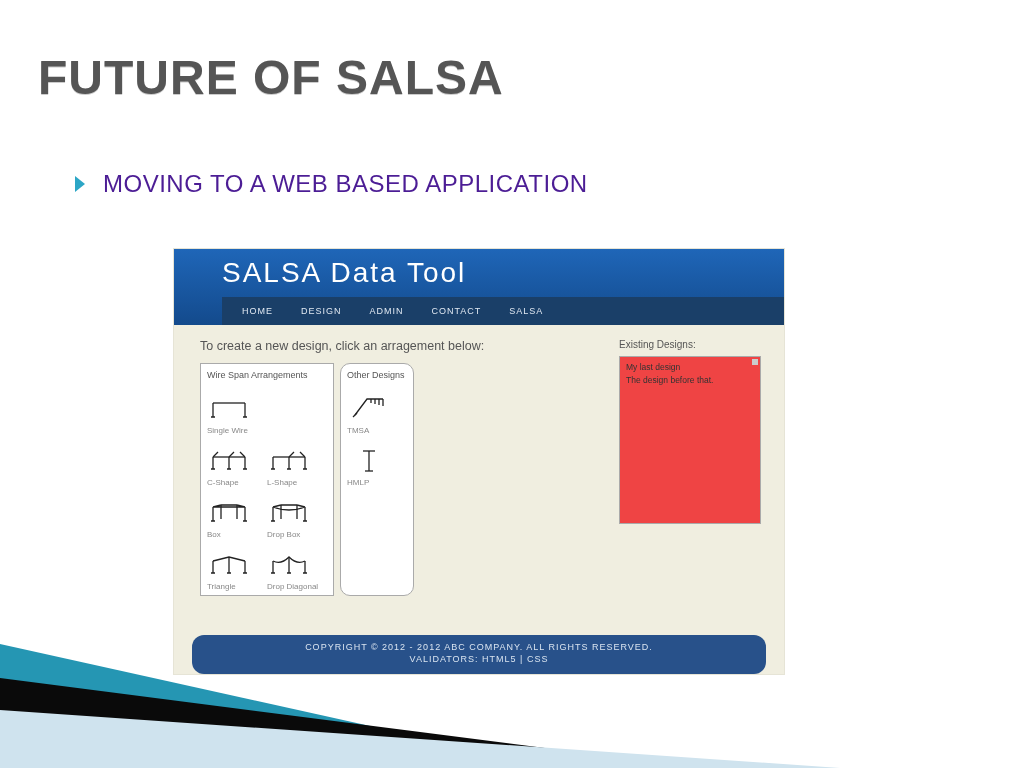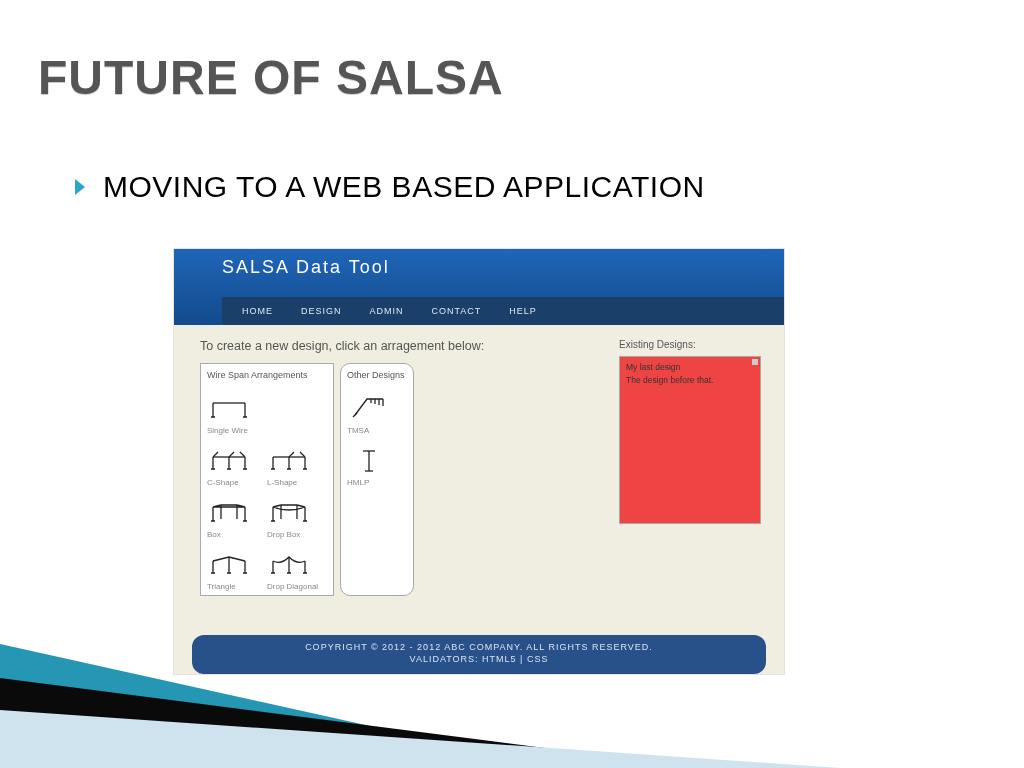--- a/index.html
+++ b/index.html
@@ -1,25 +1,25 @@
 <!DOCTYPE html>
 <html><head>
 <meta charset="utf-8">
 <style>
   * { box-sizing: border-box; margin: 0; padding: 0; }
   html, body { width: 1024px; height: 768px; background: #fff; font-family: "Segoe UI", "Trebuchet MS", Arial, sans-serif; overflow: hidden; }
   .slide { position: relative; width: 1024px; height: 768px; }
   .title { position: absolute; top: 50px; left: 38px; font-size: 48px; font-weight: 600; color: #555; letter-spacing: 1px; text-shadow: 0 1px 0 #ccc; }
   .bullet-row { position: absolute; top: 170px; left: 75px; display: flex; align-items: center; }
   .bullet-arrow { width: 0; height: 0; border-top: 8px solid transparent; border-bottom: 8px solid transparent; border-left: 10px solid #2ca6c6; margin-right: 18px; }
-  .bullet-text { font-size: 30px; color: #000000; letter-spacing: 0.5px; }
+  .bullet-text { font-size: 24px; color: #4c1d95; letter-spacing: 0.5px; }
 
   .mock { position: absolute; top: 248px; left: 173px; width: 612px; height: 427px; background: #f0eee0; border: 1px solid #e6e4d6; }
   .mock-header { background: linear-gradient(#1f66b8, #134a8c); color: #fff; padding: 8px 0 0 48px; }
-  .mock-apptitle { font-family: "Segoe UI Light", "Segoe UI", sans-serif; font-size: 18px; letter-spacing: 2px; padding-bottom: 19px; }
+  .mock-apptitle { font-family: "Segoe UI Light", "Segoe UI", sans-serif; font-size: 28px; letter-spacing: 2px; padding-bottom: 8px; }
   .mock-nav { background: #1a3f68; display: flex; gap: 28px; padding: 9px 20px; font-size: 9px; letter-spacing: 1px; color: #e0e8f2; }
   .mock-nav span { cursor: pointer; }
 
   .mock-body { display: flex; padding: 14px 20px 8px 26px; gap: 18px; position: relative; height: 318px; }
   .left-col { width: 310px; }
   .prompt { font-size: 12.5px; color: #555; margin-bottom: 10px; font-family: "Segoe UI Light","Segoe UI",sans-serif; }
 
   .panels { display: flex; gap: 6px; }
   .panel { border: 1px solid #aaa; background: #fff; padding: 6px 6px 4px 6px; }
   .panel-title { font-size: 9px; color: #555; border-bottom: 1px solid transparent; margin-bottom: 2px; }
@@ -54,21 +54,21 @@
   </div>
 
   <div class="mock">
     <div class="mock-header">
       <div class="mock-apptitle">SALSA Data Tool</div>
       <div class="mock-nav">
         <span>HOME</span>
         <span>DESIGN</span>
         <span>ADMIN</span>
         <span>CONTACT</span>
-        <span>HELP</span>
+        <span>SALSA</span>
       </div>
     </div>
 
     <div class="mock-body">
       <div class="left-col">
         <div class="prompt">To create a new design, click an arragement below:</div>
         <div class="panels">
           <div class="panel wire">
             <div class="panel-title">Wire Span Arrangements</div>
             <div class="grid2">

